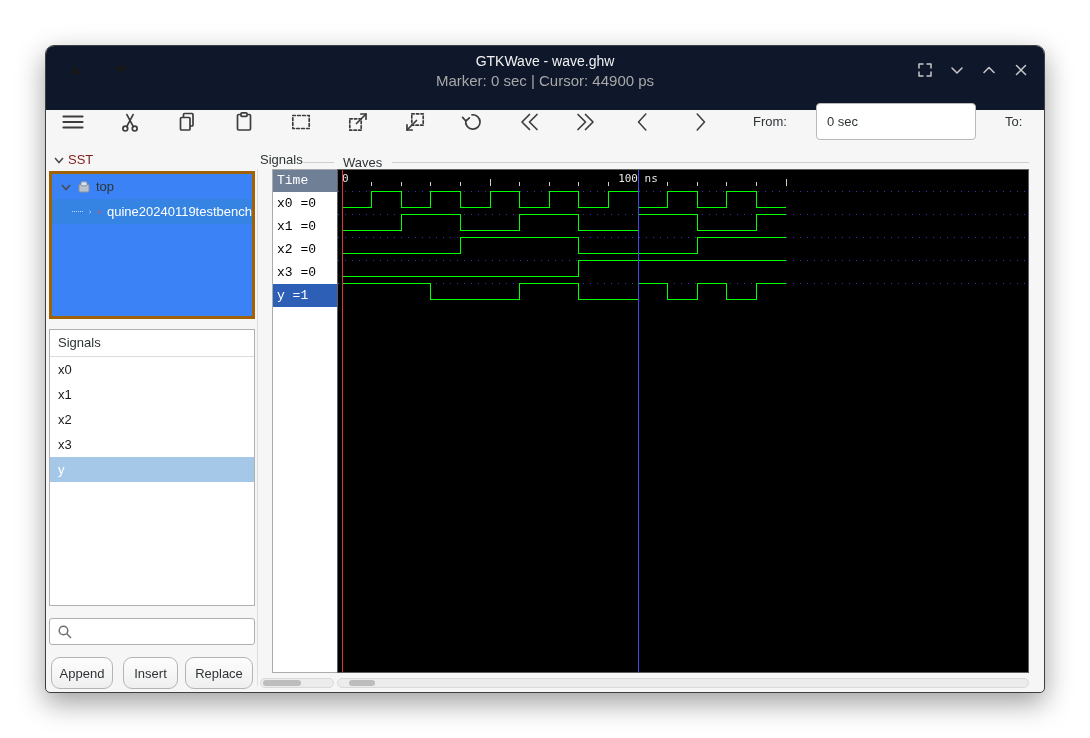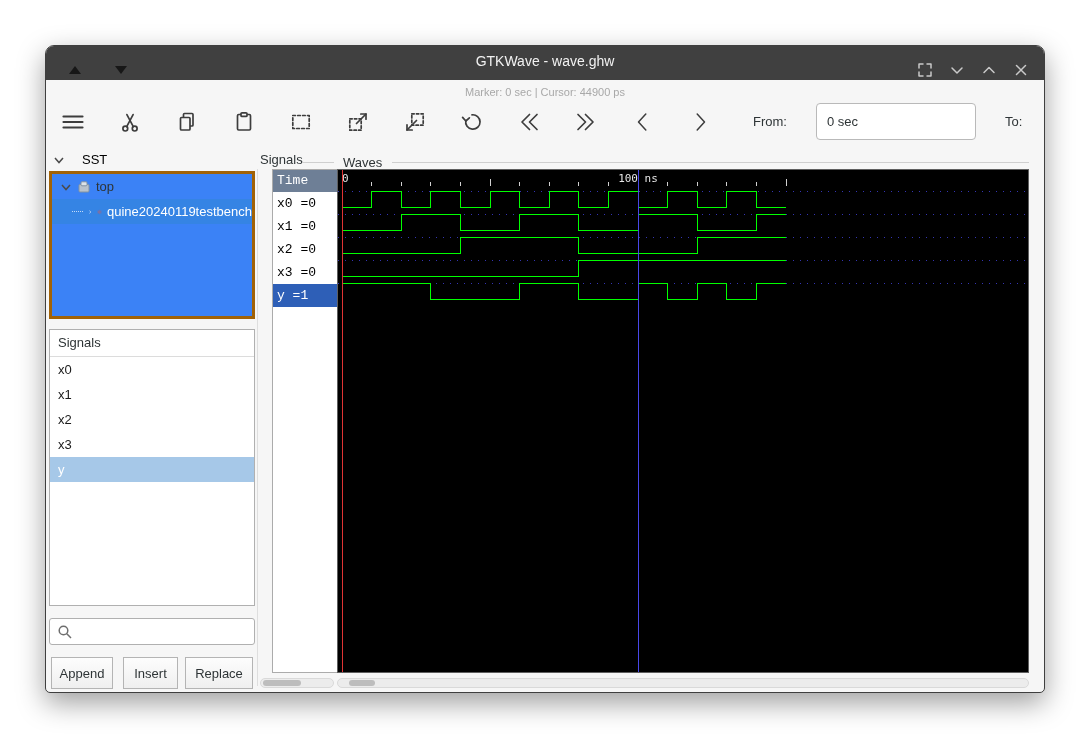--- a/index.html
+++ b/index.html
@@ -1,59 +1,59 @@
 <!DOCTYPE html>
 <html><head>
 <meta charset="utf-8">
 <style>
   html,body{margin:0;padding:0}
   body{width:1090px;height:738px;background:#ffffff;font-family:"Liberation Sans",sans-serif;position:relative;overflow:hidden;cursor:default}
 
   .win{position:absolute;left:45px;top:45px;width:1000px;height:648px;background:#f6f6f6;border:1px solid #3f3f3f;border-radius:9px 9px 5px 5px;box-shadow:0 10px 28px rgba(0,0,0,.38);overflow:hidden;box-sizing:border-box}
 
   
-  .titlebar{position:absolute;top:0;left:0;right:0;height:34px;background:#404040}
+  .titlebar{position:absolute;top:0;left:0;right:0;height:64px;background:#0f172a}
   .win-title{position:absolute;top:7px;left:0;right:0;text-align:center;font-size:14px;color:#f2f2f2}
-  .win-status{position:absolute;top:40px;left:0;right:0;text-align:center;font-size:11px;color:#a8a8a8}
+  .win-status{position:absolute;top:26px;left:0;right:0;text-align:center;font-size:15px;color:#a8a8a8}
   .tb-left{position:absolute;left:16px;top:0;height:48px;display:flex;align-items:center;gap:20px}
   .tb-right{position:absolute;right:10px;top:0;height:48px;display:flex;align-items:center;gap:6px}
   .tbtn{width:26px;height:26px;display:flex;align-items:center;justify-content:center;background:transparent;border:none;padding:0}
   .tri-up{width:0;height:0;border-left:6px solid transparent;border-right:6px solid transparent;border-bottom:8px solid #171717}
   .tri-down{width:0;height:0;border-left:6px solid transparent;border-right:6px solid transparent;border-top:8px solid #171717}
   .wicon{stroke:#c9c9c9;fill:none;stroke-width:1.5;stroke-linecap:round;stroke-linejoin:round}
 
   
   .toolbar{position:absolute;top:48px;left:0;width:100%;height:55px;display:flex;align-items:center;padding-left:13px;box-sizing:border-box;gap:29px}
   .tool{flex:0 0 auto;width:28px;height:28px;display:flex;align-items:center;justify-content:center;background:transparent;border:none;padding:0}
   .ti{stroke:#3d3d3d;fill:none;stroke-width:1.7;stroke-linecap:round;stroke-linejoin:round}
   .flabel{font-size:13px;color:#2e3436;flex:0 0 auto}
   .flabel.from{margin-left:10px}
   .field{flex:0 0 auto;width:160px;height:37px;box-sizing:border-box;border:1px solid #b9b9b9;border-radius:4px;background:#fff;font:13px "Liberation Sans",sans-serif;color:#2e3436;padding:0 10px;outline:none}
   .reload{margin-left:auto;margin-right:20px}
 
   
   .content{position:absolute;top:103px;left:0;right:0;bottom:0}
 
   
-  .sst-head{position:absolute;left:7px;top:3px;display:flex;align-items:center;gap:17px;font-size:13px;color:#000000}
+  .sst-head{position:absolute;left:7px;top:3px;display:flex;align-items:center;gap:3px;font-size:13px;color:#7f1d1d}
   .treebox{position:absolute;left:3px;top:22px;width:206px;height:148px;background:#3b82f6;border:3px solid #a16207;box-sizing:border-box;overflow:hidden}
   .trow{height:25px;display:flex;align-items:center;gap:5px;padding-left:8px;font-size:13px;color:#2e3436;white-space:nowrap;overflow:hidden}
   .trow.sel{background:#3584e4;color:#fff;padding-left:20px}
   .tdots{width:11px;height:0;border-bottom:1px dotted rgba(255,255,255,.7);flex:0 0 auto}
 
   
   .sigbox{position:absolute;left:3px;top:180px;width:206px;height:277px;background:#fff;border:1px solid #b0b0b0;box-sizing:border-box;overflow:hidden}
   .sighead{height:26px;line-height:26px;padding-left:8px;font-size:13px;color:#2e3436;border-bottom:1px solid #dcdcdc}
   .sigrow{height:25px;line-height:25px;padding-left:8px;font-size:13px;color:#1a1a1a}
   .sigrow.sel{background:#a6c8e8;color:#fff}
 
   .searchbox{position:absolute;left:3px;top:469px;width:206px;height:27px;box-sizing:border-box;border:1px solid #b0b0b0;border-radius:3px;background:#fff;display:flex;align-items:center;padding-left:6px;gap:4px}
   .searchbox input{border:none;outline:none;flex:1;font:13px "Liberation Sans",sans-serif;background:transparent;height:100%;min-width:0}
 
-  .gbtn{position:absolute;top:508px;height:32px;box-sizing:border-box;border:1px solid #b4b4b4;border-radius:0;background:linear-gradient(#fdfdfd,#efefef);font:13px "Liberation Sans",sans-serif;color:#2e3436}
+  .gbtn{position:absolute;top:508px;height:32px;box-sizing:border-box;border:1px solid #b4b4b4;border-radius:9px;background:linear-gradient(#fdfdfd,#efefef);font:13px "Liberation Sans",sans-serif;color:#2e3436}
   .gbtn.append{left:5px;width:62px}
   .gbtn.insert{left:77px;width:55px}
   .gbtn.replace{left:139px;width:68px}
 
   .vsep{position:absolute;left:211px;top:20px;bottom:6px;width:1px;background:#dedede}
 
   
   .mid-title{position:absolute;left:214px;top:3px;font-size:13px;color:#2e3436}
   .frame-line{position:absolute;top:13px;height:1px;background:#cfcfcf}
   .mid-line{left:256px;width:32px}

